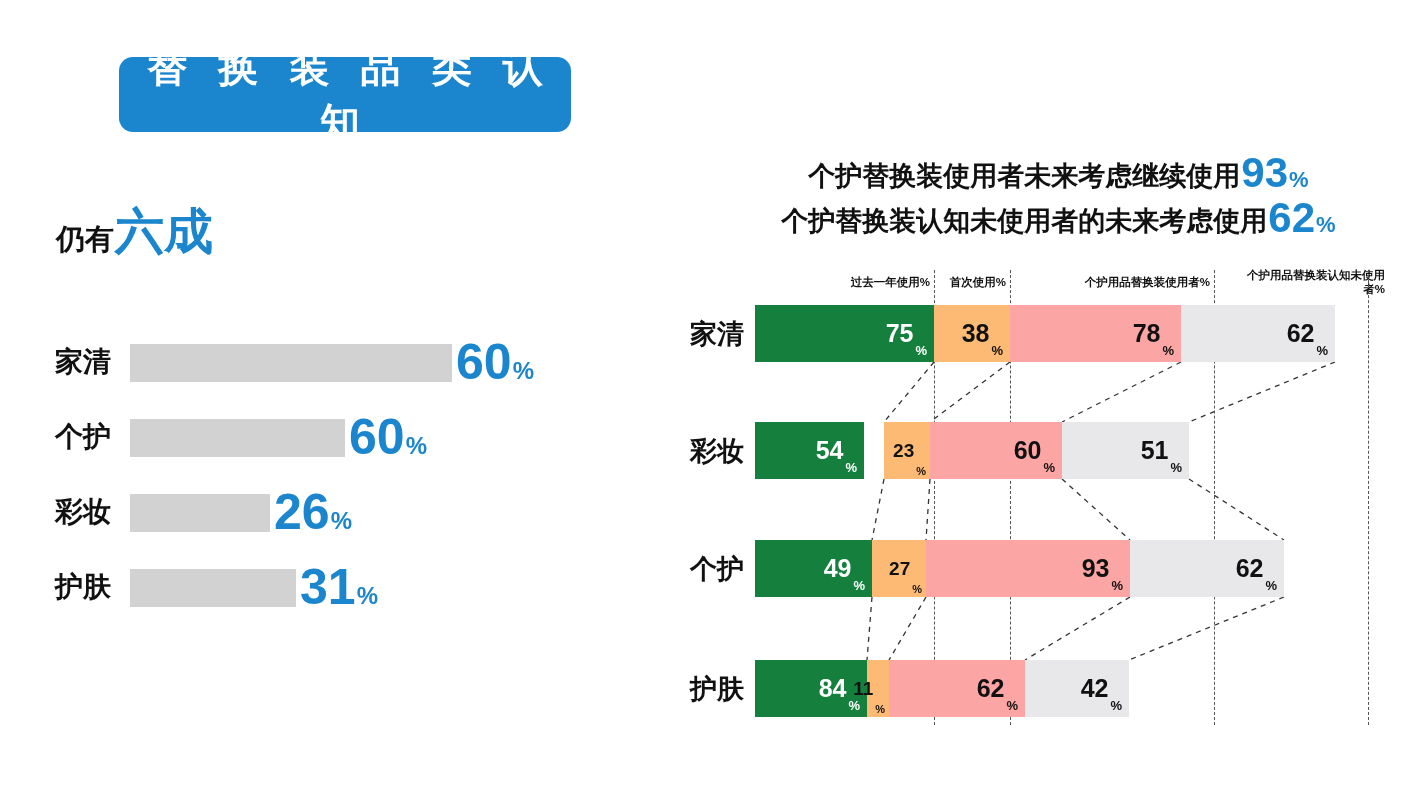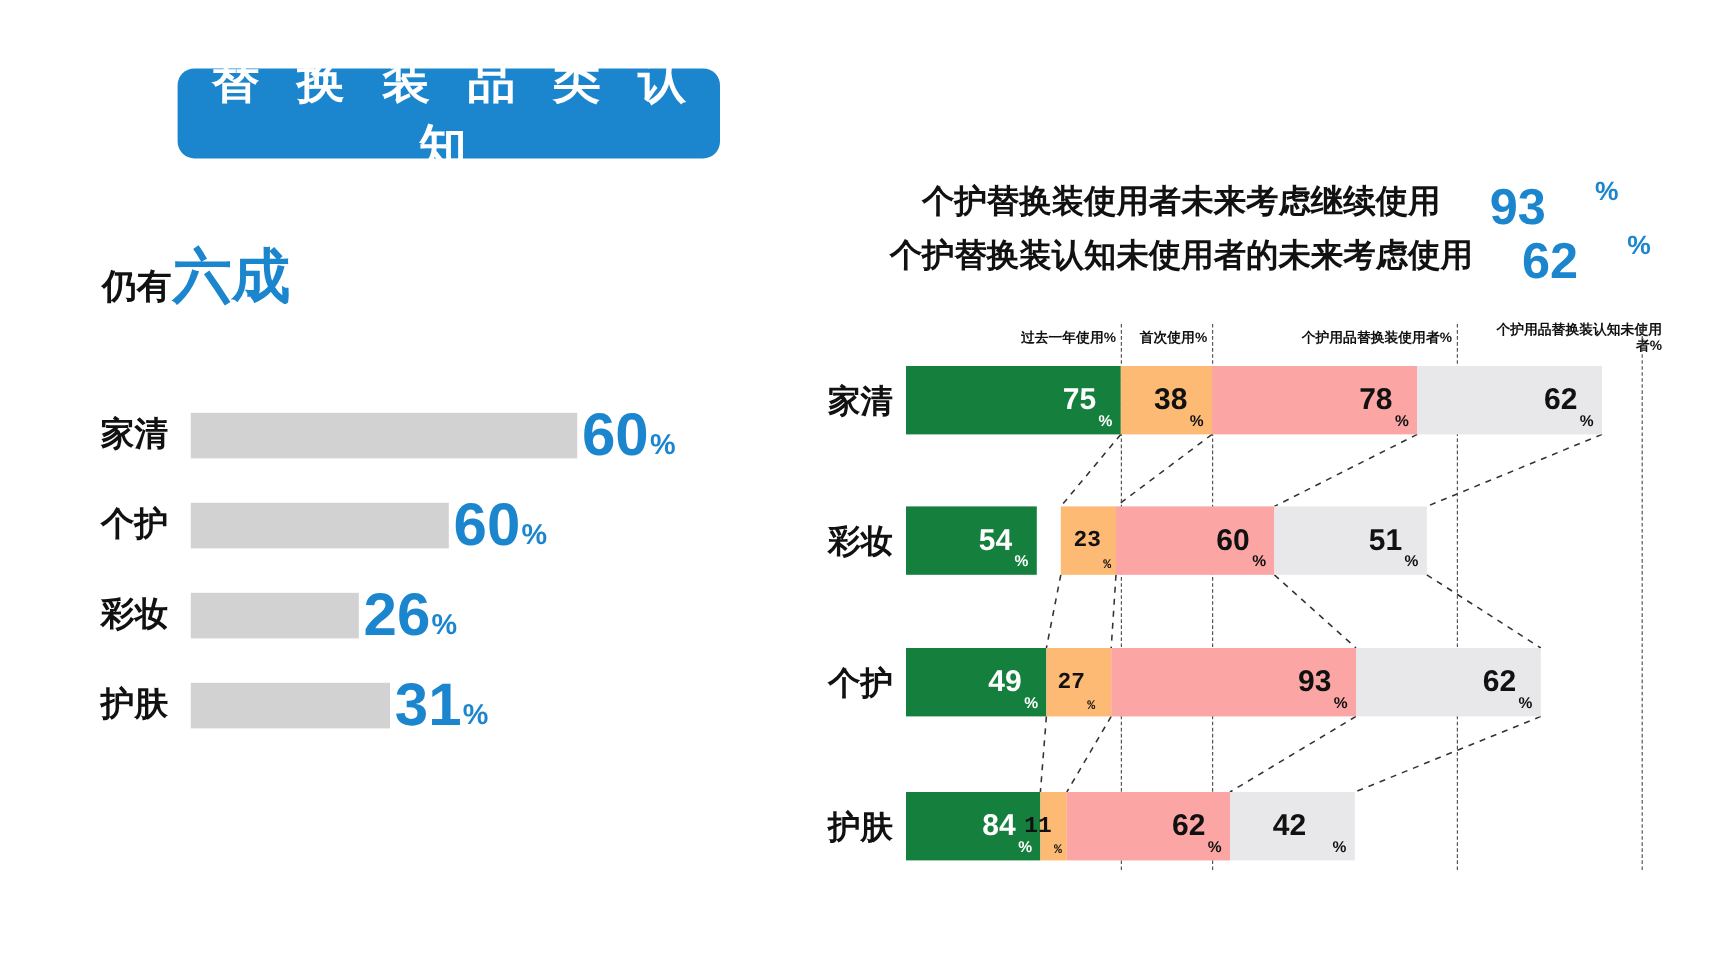--- a/index.html
+++ b/index.html
@@ -2,21 +2,21 @@
 <html><head>
 <meta charset="utf-8">
 <style>
   html,body{margin:0;padding:0;}
   body{
     width:1427px;height:803px;
     background:#ffffff;
     font-family:"Liberation Sans","DejaVu Sans",sans-serif;
     position:relative;overflow:hidden;
   }
-  .panel{position:absolute;top:0;height:800px;margin-left:29px;}
+  .panel{position:absolute;top:0;height:800px;}
   #left-panel{left:0;width:700px;}
   #right-panel{left:690px;width:737px;}
 
   
   .title-pill{
     position:absolute;
     background:#1b86ce;
     border-radius:14px;
     color:#ffffff;
     font-weight:bold;
@@ -54,22 +54,22 @@
   .lrow .lval{
     position:absolute;top:0;height:60px;
     display:flex;align-items:center;
     color:#1b86ce;font-weight:bold;font-size:50px;line-height:1;
   }
   .lrow .lval .pct{font-size:24px;font-weight:bold;margin-left:1px;align-self:flex-end;margin-bottom:9px;}
 
   
   #right-headline{position:absolute;left:690px;top:152px;width:737px;}
   .rh-line{
-    display:flex;justify-content:center;
-    white-space:nowrap;height:42px;margin-bottom:3px;gap:40px;
+    display:flex;align-items:flex-end;justify-content:center;
+    white-space:nowrap;height:42px;margin-bottom:3px;
   }
   .rh-line .txt{font-size:27px;font-weight:bold;color:#111;line-height:1.25;}
   .rh-line .num{
     color:#1b86ce;font-size:42px;font-weight:bold;line-height:1;
     margin-left:1px;
   }
   .rh-line .pct{color:#1b86ce;font-size:22px;font-weight:bold;margin-left:1px;line-height:1;position:relative;top:-3px;}
 
   
   #right-chart{position:absolute;left:690px;top:260px;width:737px;height:470px;}
@@ -92,21 +92,21 @@
     box-sizing:border-box;padding-right:7px;
   }
   .seg .v{font-size:25px;font-weight:bold;line-height:1;}
   .seg .p{font-size:13px;font-weight:bold;margin-left:2px;align-self:flex-end;margin-bottom:4px;}
   .seg.s0{background:#15803d;}
   .seg.s0 .v,.seg.s0 .p{color:#ffffff;}
   .seg.s1{background:#fdba74;}
   .seg.s2{background:#fca5a5;}
   .seg.s3{background:#e8e8ea;}
   .seg.s1 .v,.seg.s1 .p,.seg.s2 .v,.seg.s2 .p,.seg.s3 .v,.seg.s3 .p{color:#111;}
-  .seg.narrow{padding-right:4px;font-family:Liberation Mono, monospace;}
+  .seg.narrow{padding-right:4px;}
   .seg.narrow .v{font-size:19px;}
   .seg.narrow .p{font-size:11px;margin-bottom:2px;}
 </style>
 </head>
 <body>
 
 <div class="panel" id="left-panel">
 
   <div class="title-pill" id="left-title">替 换 装 品 类 认 知</div>
 
@@ -229,21 +229,21 @@
         <span class="v">51</span>
         <span class="p">%</span>
       </div>
     </div>
     <div class="rrow" style="top: 280px; left: 0px; width: 737px;">
       <div class="rlbl">个护</div>
       <div class="seg s0" style="left: 65px; width: 117px;">
         <span class="v">49</span>
         <span class="p">%</span>
       </div>
-      <div class="seg s1 narrow" style="left: 182px; width: 54px; justify-content: center;">
+      <div class="seg s1 narrow" style="left: 182px; width: 54px;">
         <span class="v">27</span>
         <span class="p">%</span>
       </div>
       <div class="seg s2" style="left: 236px; width: 204px;">
         <span class="v">93</span>
         <span class="p">%</span>
       </div>
       <div class="seg s3" style="left: 440px; width: 154px;">
         <span class="v">62</span>
         <span class="p">%</span>
@@ -256,18 +256,18 @@
         <span class="p">%</span>
       </div>
       <div class="seg s1 narrow" style="left: 177px; width: 22px;">
         <span class="v">11</span>
         <span class="p">%</span>
       </div>
       <div class="seg s2" style="left: 199px; width: 136px;">
         <span class="v">62</span>
         <span class="p">%</span>
       </div>
-      <div class="seg s3" style="left: 335px; width: 104px; gap: 20px;">
+      <div class="seg s3" style="left: 335px; width: 104px;">
         <span class="v">42</span>
         <span class="p">%</span>
       </div>
     </div>
   </div>
 
 </body></html>

